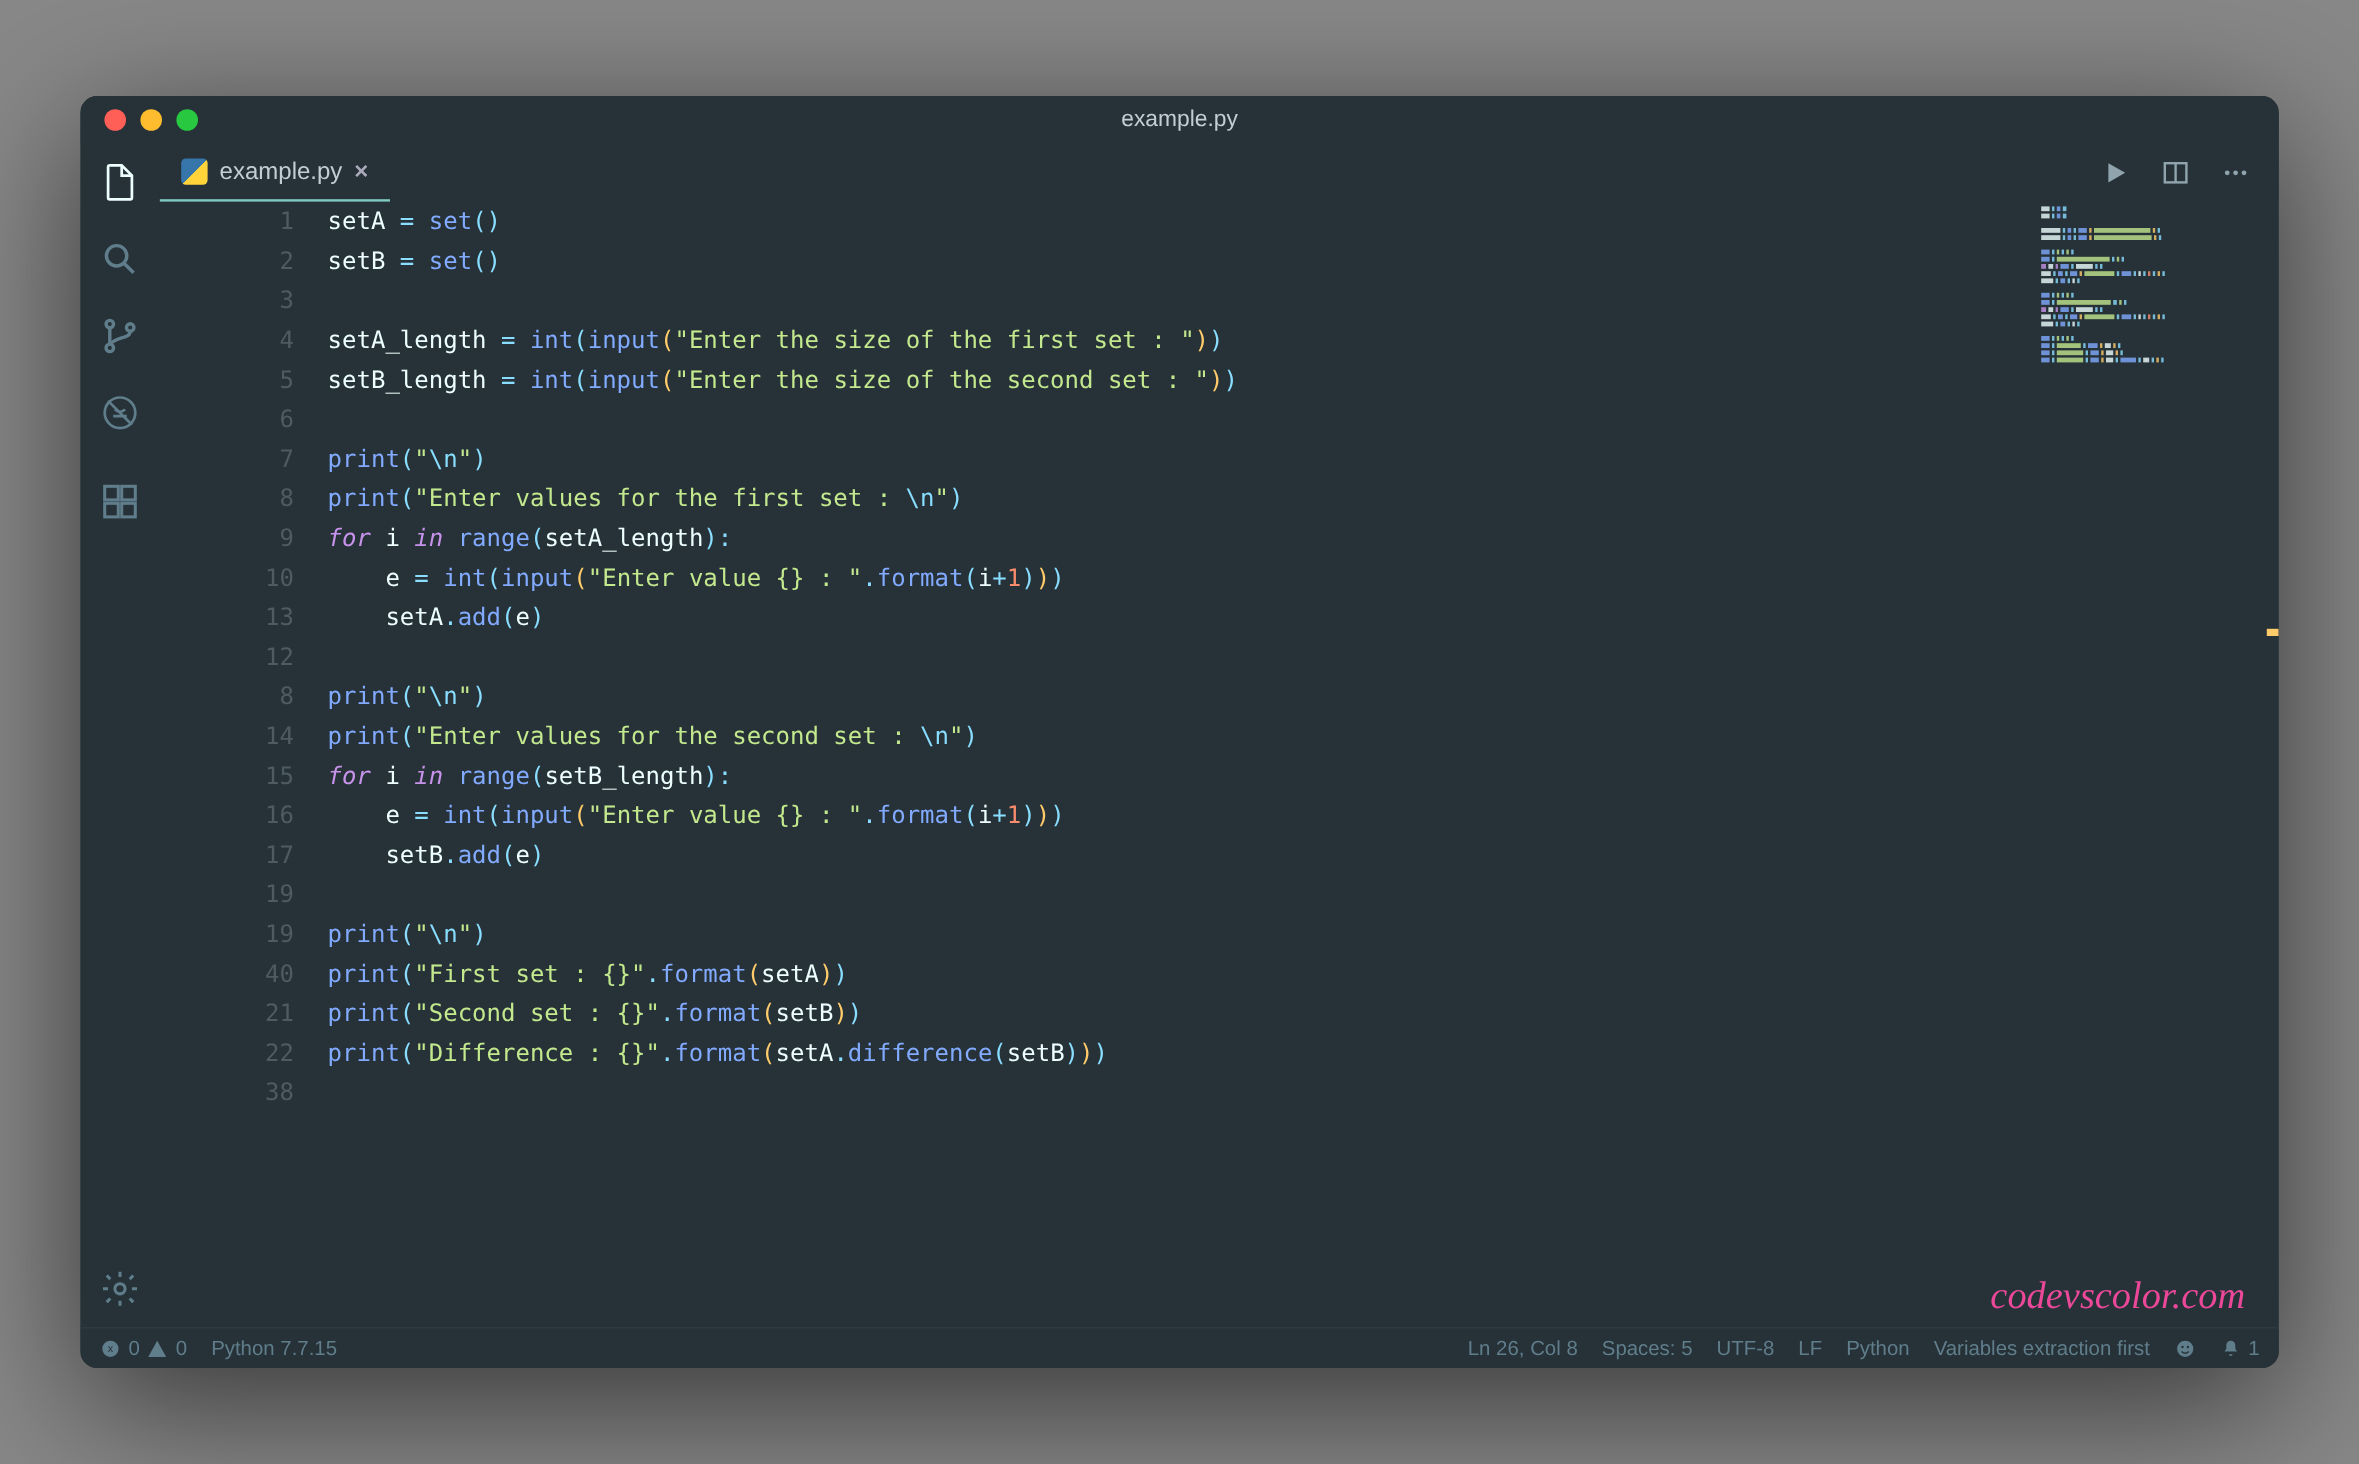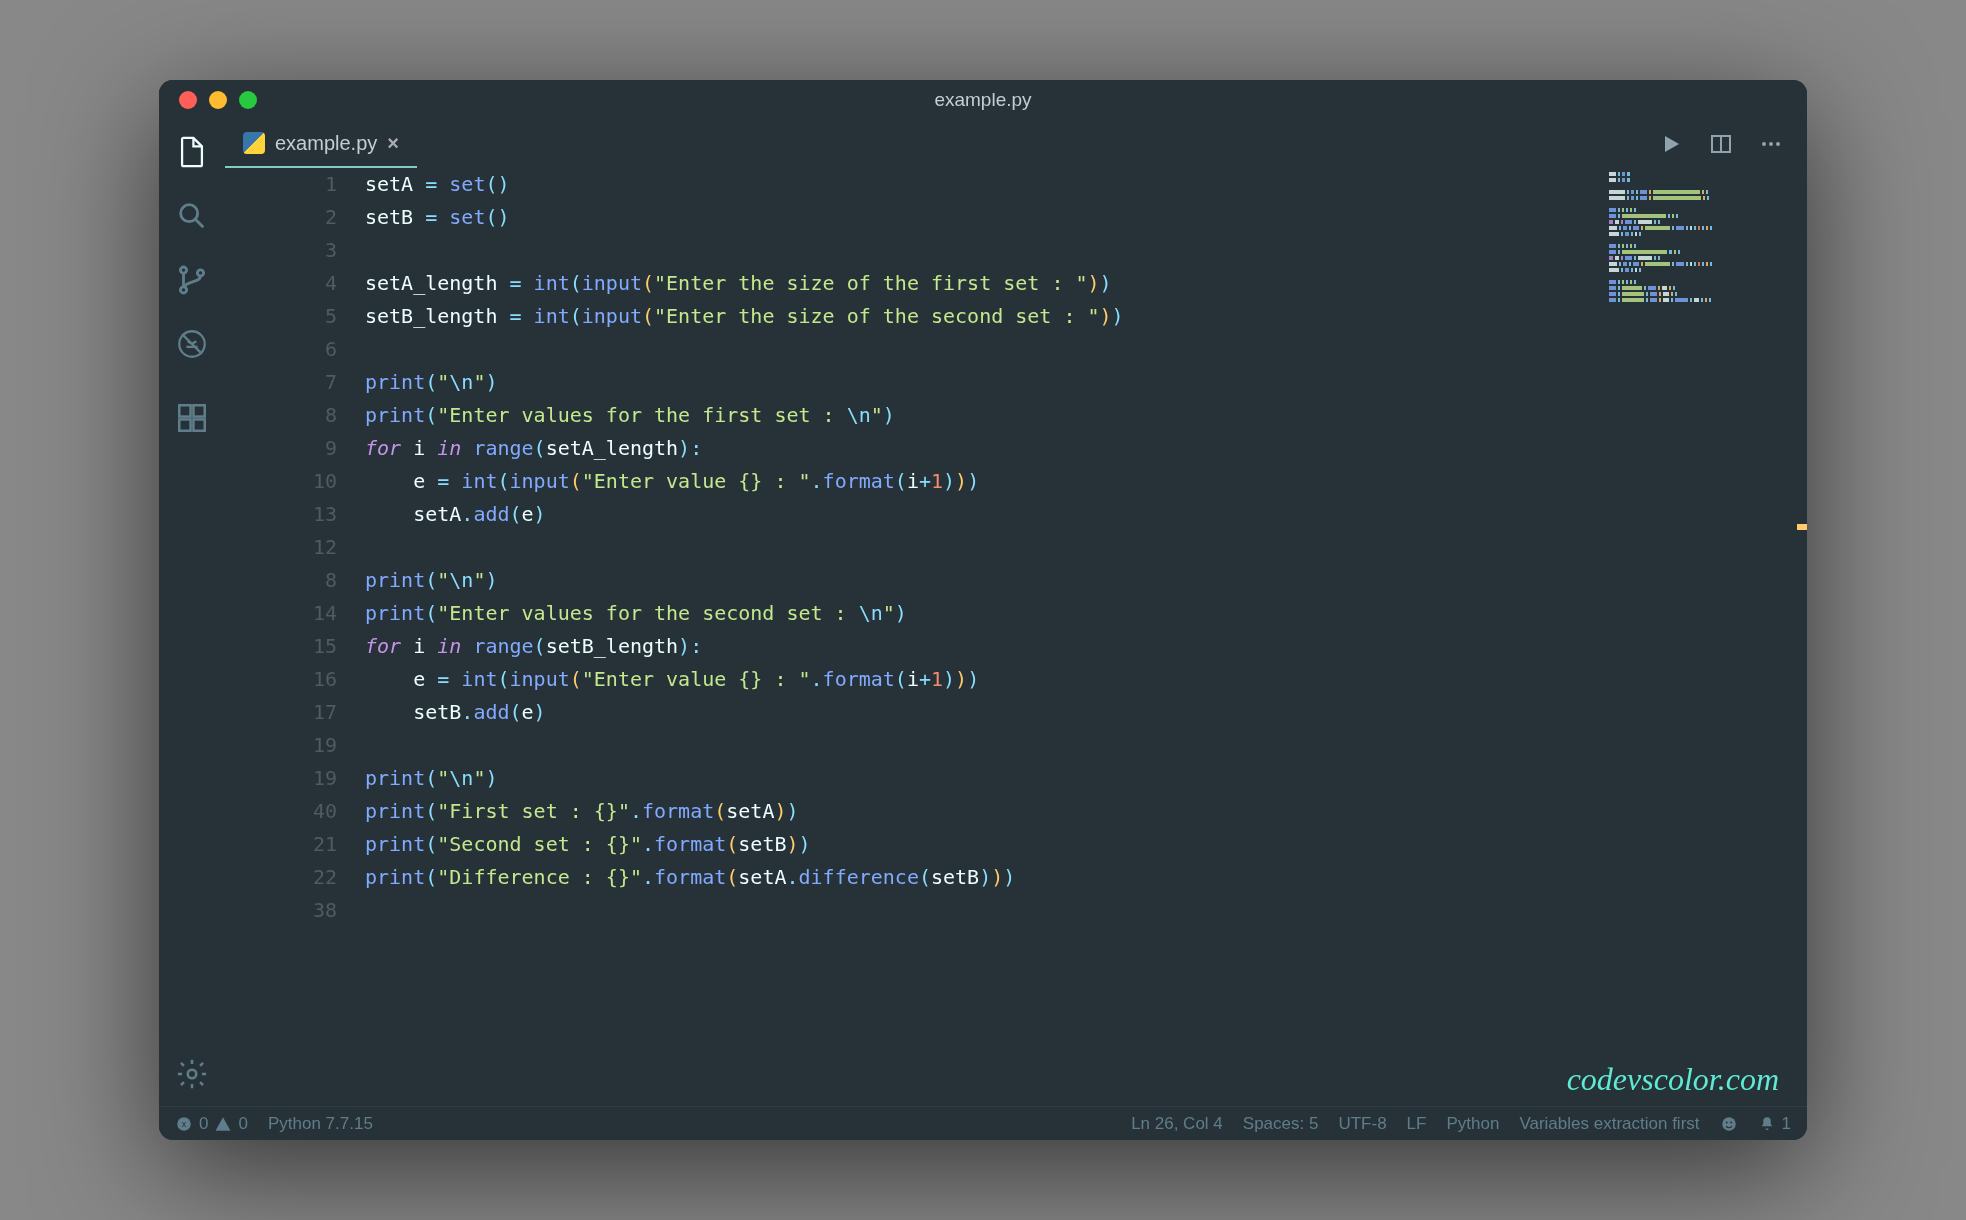--- a/index.html
+++ b/index.html
@@ -9,21 +9,21 @@
     width: 1966px;
     height: 1220px;
     display: flex;
     align-items: center;
     justify-content: center;
   }
   .shadow-wrap {
     filter: drop-shadow(0 30px 60px rgba(0,0,0,0.6));
   }
   .window {
-    width: 1648px;
+    width: 1832px;
     height: 1060px;
     background: #263238;
     border-radius: 14px;
     overflow: hidden;
     display: flex;
     flex-direction: column;
     position: relative;
   }
   .titlebar {
     height: 40px;
@@ -177,21 +177,21 @@
     gap: 20px;
   }
   .statusbar .sb-item { display:flex; align-items:center; gap:6px; cursor:pointer; }
   .statusbar .spacer { flex:1; }
   .statusbar svg { width:18px; height:18px; }
 
   .watermark {
     position: absolute;
     right: 28px;
     bottom: 42px;
-    color: #5eead4;
+    color: #ec4899;
     font-family: 'Brush Script MT','Comic Sans MS',cursive;
     font-style: italic;
     font-size: 32px;
     pointer-events: none;
   }
 </style>
 </head>
 <body>
 
 <div class="shadow-wrap">
@@ -515,21 +515,21 @@
             <text x="12" y="16" text-anchor="middle" font-size="12" fill="#263238">x</text>
           </svg>
       <span>0</span>
       <svg viewBox="0 0 24 24" fill="currentColor">
             <path d="M12 3l10 18H2z"></path>
           </svg>
       <span>0</span>
     </span>
     <span class="sb-item">Python 7.7.15</span>
     <span class="spacer"></span>
-    <span class="sb-item">Ln 26, Col 4</span>
+    <span class="sb-item">Ln 26, Col 8</span>
     <span class="sb-item">Spaces: 5</span>
     <span class="sb-item">UTF-8</span>
     <span class="sb-item">LF</span>
     <span class="sb-item">Python</span>
     <span class="sb-item">Variables extraction first</span>
     <span class="sb-item">
       <svg viewBox="0 0 24 24" fill="currentColor">
             <circle cx="12" cy="12" r="9"></circle>
             <circle cx="9" cy="10" r="1.3" fill="#263238"></circle>
             <circle cx="15" cy="10" r="1.3" fill="#263238"></circle>

